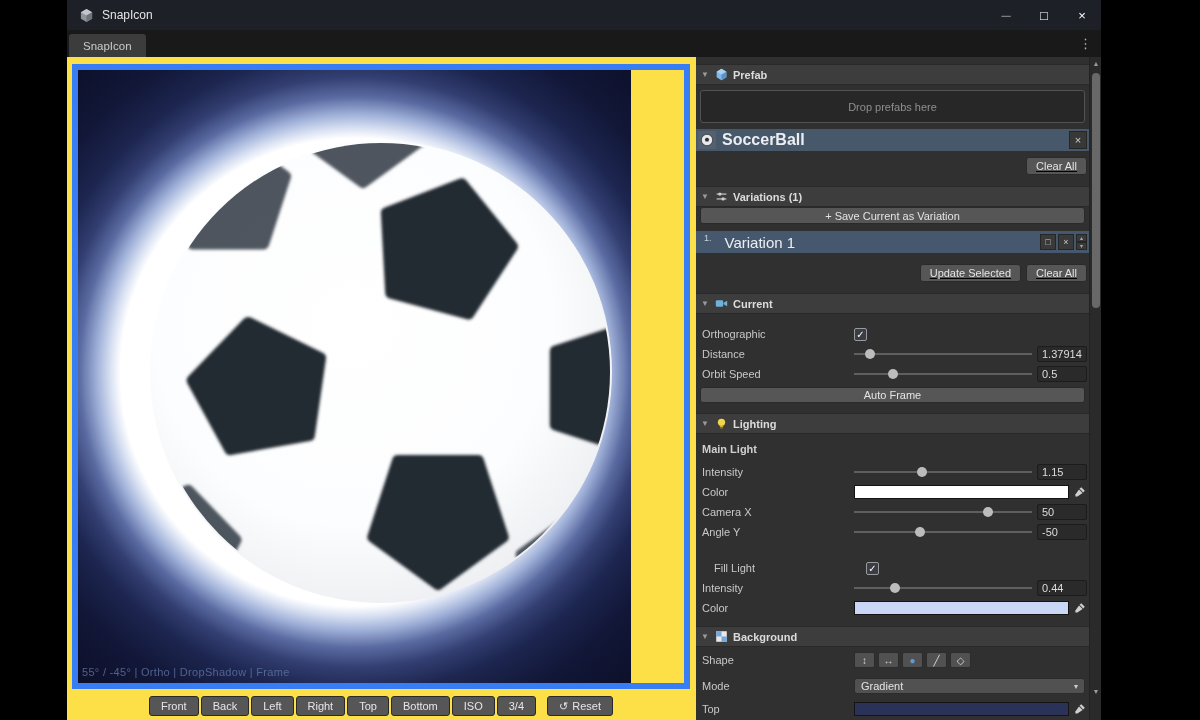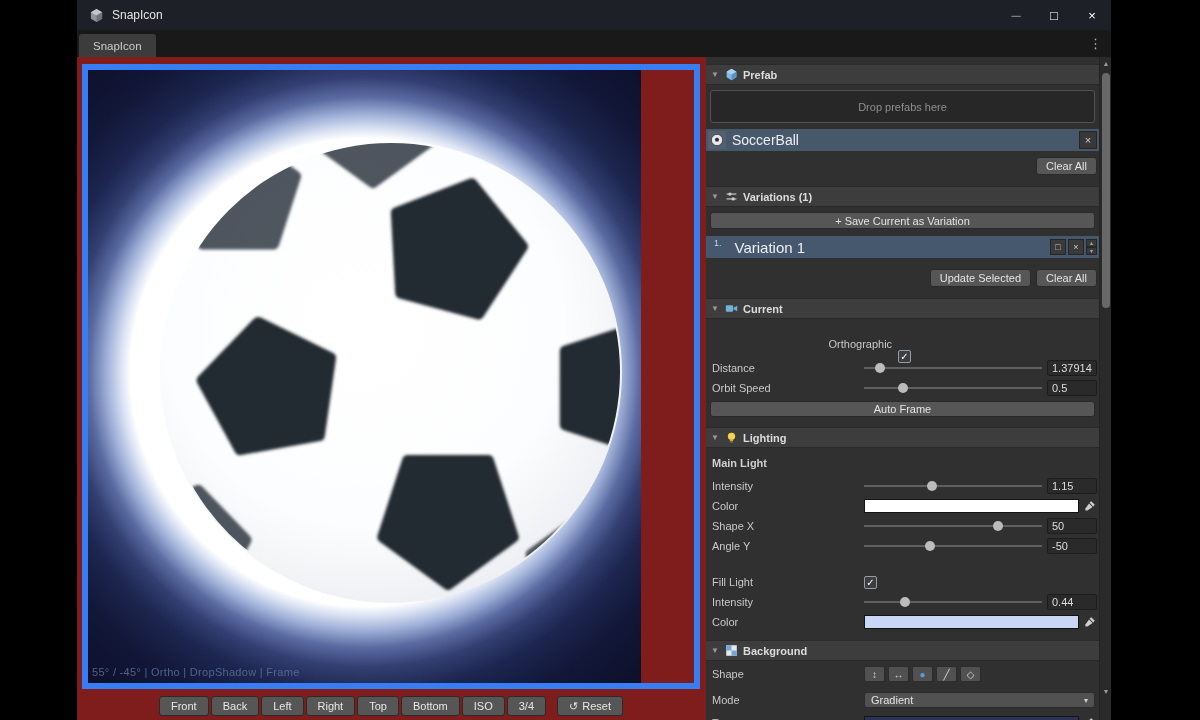--- a/index.html
+++ b/index.html
@@ -1,20 +1,20 @@
 <!DOCTYPE html>
 <html><head>
 <meta charset="utf-8">
 <style>
   * { margin:0; padding:0; box-sizing:border-box; }
   html,body { width:1200px; height:720px; background:#000; overflow:hidden;
               font-family:"Liberation Sans", sans-serif; }
   body { position:relative; }
 
-  .window { position:absolute; left:77px; top:0; width:1034px; height:720px; background:#7f1d1d; }
+  .window { position:absolute; left:67px; top:0; width:1034px; height:720px; background:#fde047; }
 
   
   .titlebar { height:30px; background:#1d2026; display:flex; align-items:center; padding-left:12px; }
   .app-icon { width:15px; height:15px; display:flex; }
   .title-text { color:#e4e4e4; font-size:12px; margin-left:8px; }
   .win-controls { margin-left:auto; display:flex; height:100%; }
   .win-btn { width:38px; display:flex; align-items:center; justify-content:center; color:#ffffff; font-size:13px; }
   .win-btn.min { color:#9a9a9a; }
 
   
@@ -46,25 +46,25 @@
   .sec-header { height:21px; background:#3d3d3d; border-top:1px solid #2a2a2a; border-bottom:1px solid #292929;
                 display:flex; align-items:center; padding-left:5px; gap:5px; color:#dcdcdc; font-size:11px; font-weight:bold; }
   .fold { color:#9a9a9a; font-size:8px; width:9px; }
   .hicon { width:13px; height:13px; display:flex; }
 
   .dropzone { margin:5px 4px 0; height:33px; background:#272727; border:1px solid #525252; border-radius:3px;
               display:flex; align-items:center; justify-content:center; color:#8f8f8f; font-size:11px;text-align:right; }
 
   .item-row { margin-top:6px; height:22px; background:#47586b; display:flex; align-items:center; padding:0 2px; gap:6px; }
   .chip { width:18px; height:18px; background:#55606f; display:flex; align-items:center; justify-content:center; }
-  .item-name { color:#eceef2; font-size:14px; font-weight:normal; flex:1; }
+  .item-name { color:#eceef2; font-size:16px; font-weight:bold; flex:1; }
   .xbtn { width:18px; height:18px; background:#383838; border:1px solid #262626; color:#cfcfcf;
           display:flex; align-items:center; justify-content:center; font-size:11px; }
 
-  .row-right { display:flex; justify-content:flex-end; gap:5px; padding-right:2px; }
+  .row-right { display:flex; justify-content:flex-end; gap:5px; padding-right:2px;text-decoration:underline; }
   .btn { background:#565656; border:1px solid #2a2a2a; border-radius:3px; color:#e3e3e3; font-size:11px;
          height:18px; display:flex; align-items:center; justify-content:center; padding:0 9px; }
   .fullbtn { margin:0 4px; height:17px; background:#565656; border:1px solid #2a2a2a; border-radius:3px;
              color:#e3e3e3; font-size:11px; display:flex; align-items:center; justify-content:center; }
 
   .variation-row { margin-top:7px; height:22px; background:#46586d; display:flex; align-items:center; padding:0 2px 0 8px; }
   .var-index { color:#ccd2db; font-size:9px; align-self:flex-start; margin-top:2px; }
   .var-name { color:#eceef2; font-size:15px; margin-left:13px; flex:1; }
   .mini-btn { width:16px; height:16px; background:#3a3a3a; border:1px solid #262626; color:#c9c9c9;
               display:flex; align-items:center; justify-content:center; font-size:9px; margin-left:2px; }
@@ -216,21 +216,21 @@
         <span class="hicon">
           <svg viewBox="0 0 16 16" width="13" height="13">
               <line x1="2" y1="5" x2="14" y2="5" stroke="#cfcfcf" stroke-width="1.4"></line>
               <circle cx="6" cy="5" r="2" fill="#cfcfcf"></circle>
               <line x1="2" y1="11" x2="14" y2="11" stroke="#cfcfcf" stroke-width="1.4"></line>
               <circle cx="10" cy="11" r="2" fill="#cfcfcf"></circle>
             </svg>
         </span>
         <span>Variations (1)</span>
       </div>
-      <div class="fullbtn" style="margin-top:5px;">+ Save Current as Variation</div>
+      <div class="fullbtn" style="">+ Save Current as Variation</div>
       <div class="variation-row">
         <span class="var-index">1.</span>
         <span class="var-name">Variation 1</span>
         <span class="mini-btn">□</span>
         <span class="mini-btn">×</span>
         <span class="spinners">
           <span class="sp">▴</span>
           <span class="sp">▾</span>
         </span>
       </div>
@@ -242,21 +242,21 @@
       <div class="sec-header" style="margin-top:11px;">
         <span class="fold">▼</span>
         <span class="hicon">
           <svg viewBox="0 0 16 16" width="13" height="13">
               <rect x="1" y="4" width="9" height="8" rx="1.5" fill="#6fb3d9"></rect>
               <path d="M10.5 7 L15 4.5 V11.5 L10.5 9 Z" fill="#6fb3d9"></path>
             </svg>
         </span>
         <span>Current</span>
       </div>
-      <div class="prow" style="margin-top:19px;flex-direction:column;">
+      <div class="prow" style="margin-top:10px;">
         <span class="plabel">Orthographic</span>
         <div class="pctrl">
             <span class="cb">✓</span>
           </div>
       </div>
       <div class="prow">
         <span class="plabel">Distance</span>
         <div class="pctrl">
           <div class="slider">
               <span class="thumb" style="left:9%;"></span>
@@ -302,38 +302,38 @@
           <div class="color-field" style="background: rgb(255, 255, 255);"></div>
           <span class="eyedropper">
             <svg viewBox="0 0 12 12" width="12" height="12">
                 <path d="M7.2 1.2 L10.8 4.8 L9.2 6.4 L5.6 2.8 Z" fill="#cfcfcf"></path>
                 <path d="M5 3.4 L8.6 7 L3.4 10.6 L1.4 10.6 L1.4 8.6 Z" fill="#cfcfcf"></path>
               </svg>
           </span>
         </div>
       </div>
       <div class="prow">
-        <span class="plabel">Shape X</span>
+        <span class="plabel">Camera X</span>
         <div class="pctrl">
           <div class="slider">
               <span class="thumb" style="left:75%;"></span>
             </div>
           <div class="field">50</div>
         </div>
       </div>
       <div class="prow">
         <span class="plabel">Angle Y</span>
         <div class="pctrl">
           <div class="slider">
               <span class="thumb" style="left:37%;"></span>
             </div>
           <div class="field">-50</div>
         </div>
       </div>
-      <div class="prow" style="margin-top:16px;">
+      <div class="prow" style="margin-top:16px;margin-left:12px;">
         <span class="plabel">Fill Light</span>
         <div class="pctrl">
             <span class="cb">✓</span>
           </div>
       </div>
       <div class="prow">
         <span class="plabel">Intensity</span>
         <div class="pctrl">
           <div class="slider">
               <span class="thumb" style="left:23%;"></span>

